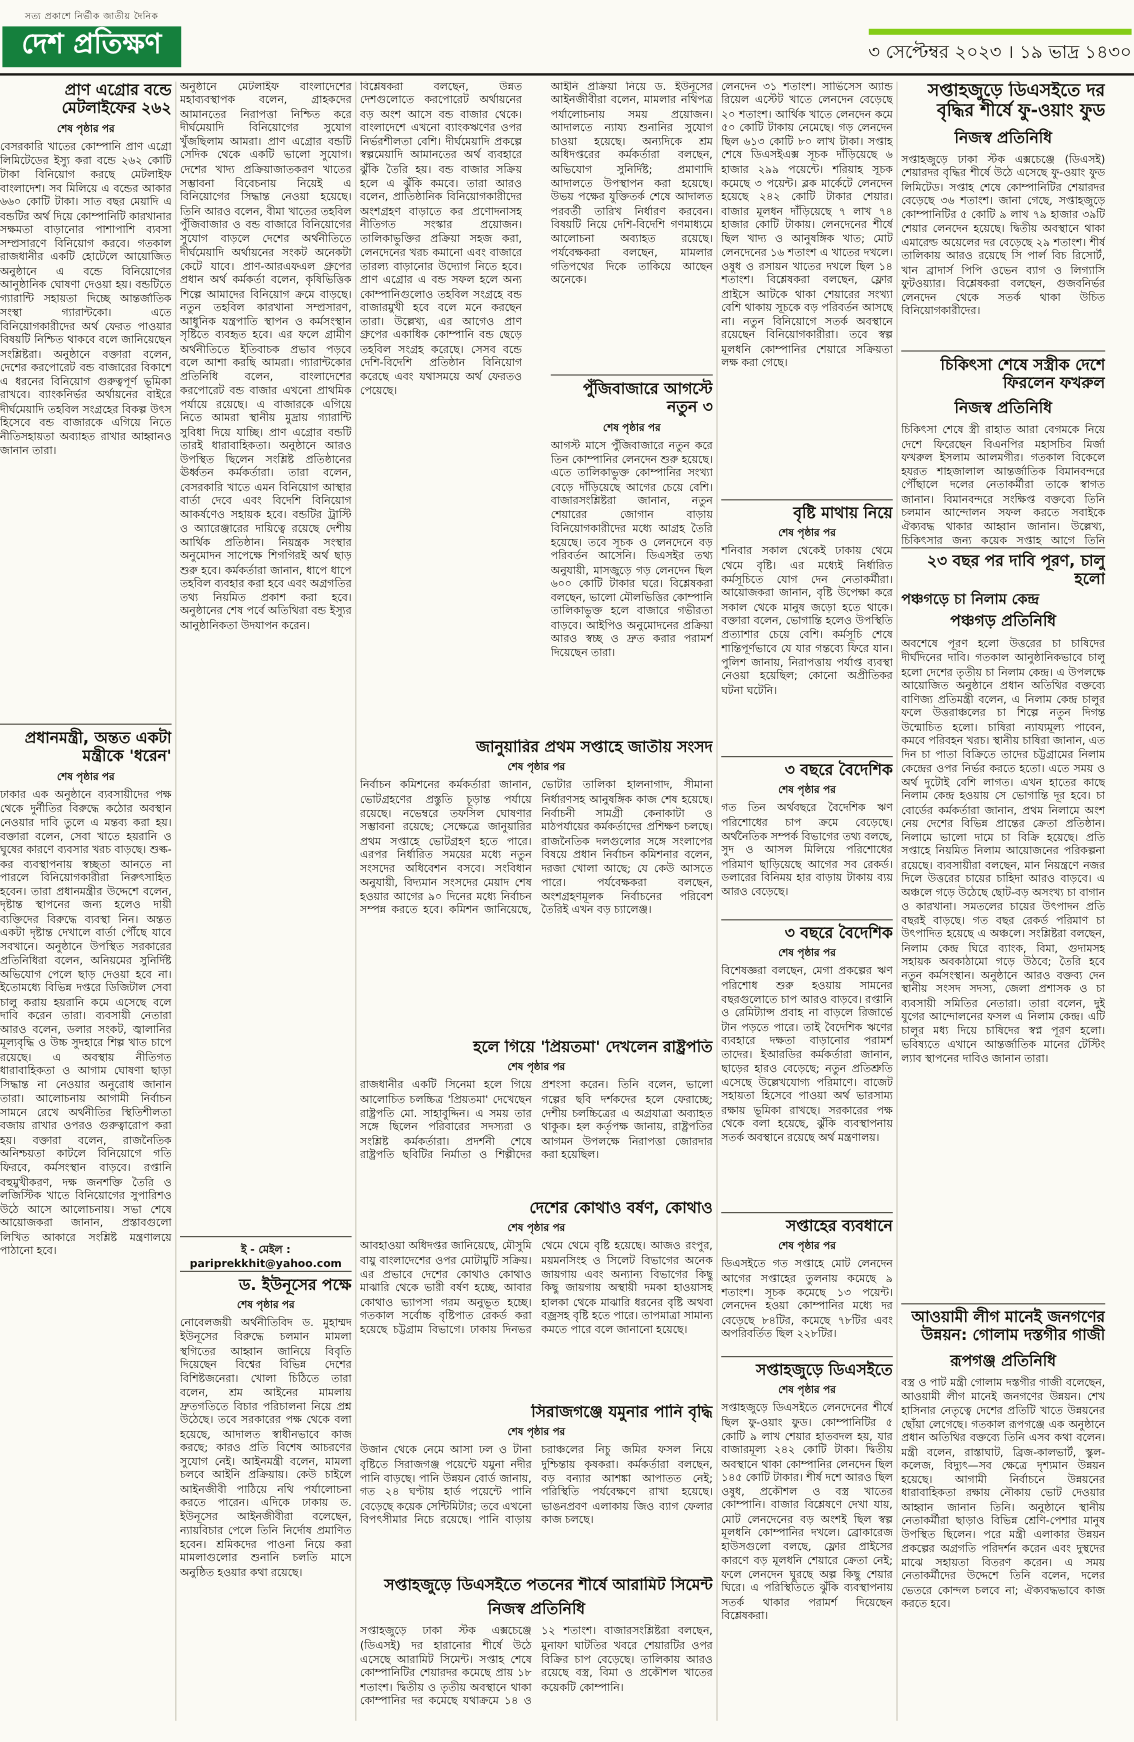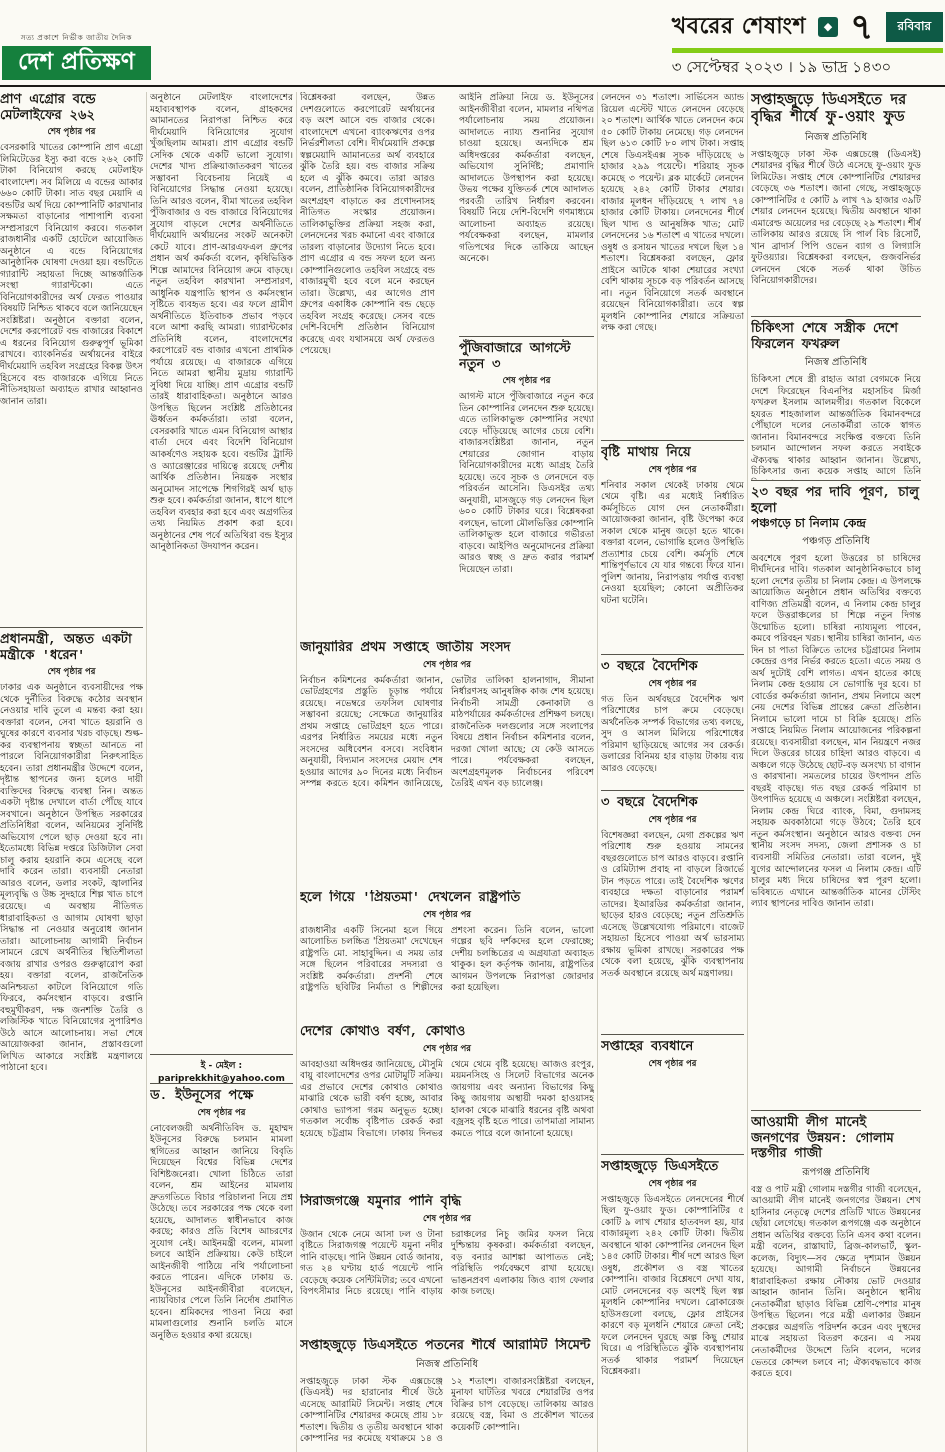--- a/index.html
+++ b/index.html
@@ -24,49 +24,43 @@
   .daybox { background:#0e5a46; color:#fff; font-size:12px; font-weight:bold; padding:5px 12px; }
   .dateline { font-size:15px; border-top:5px solid #84cc16;
               margin-top:3px; padding-top:2px; }
 
   
   .content { display:flex; margin-top:5px; align-items:stretch; }
   .vdiv { width:1px; background:#cfccbf; margin:0 3px; }
   .col { display:flex; flex-direction:column; }
   .art { overflow:hidden; }
   .rule { border-top:1px solid #57554c; padding-top:4px; }
-  .hl  { font-size:13px; font-weight:bold; line-height:1.2; text-align:left;font-family:Liberation Mono, monospace; }
+  .hl  { font-size:13px; font-weight:bold; line-height:1.2; text-align:right; }
   .hl.big { font-size:14.5px; }
   .hl2 { font-size:12px; font-weight:bold; line-height:1.2; text-align:left; }
   .cont { font-size:8.5px; font-weight:bold; text-align:center; padding:2px 0 3px; }
-  .byline { font-size:10px; font-weight:normal; text-align:center; padding:2px 0 3px; }
+  .byline { font-size:13px; font-weight:bold; text-align:center; padding:2px 0 3px; }
   .body { font-size:9px; line-height:1.28; text-align:justify; }
   .twocol { column-count:2; column-gap:8px; }
   .suprow { display:flex; gap:24px; }
   .subcol { width:143px; display:flex; flex-direction:column; }
   .email { border-top:1px solid #57554c; border-bottom:1px solid #57554c; text-align:center;
            font-size:9px; font-weight:bold; display:flex; flex-direction:column; justify-content:flex-end; }
 </style>
 <title>দেশ প্রতিক্ষণ</title></head>
 <body>
 
 <div class="page">
 
   <header class="header">
     <div class="mast">
       <div class="tagline">সত্য প্রকাশে নির্ভীক জাতীয় দৈনিক</div>
       <div class="mastbox">দেশ প্রতিক্ষণ</div>
     </div>
     <div class="hright">
-      <div class="hrow">
-        <div class="sectitle">খবরের শেষাংশ</div>
-        <div class="seclogo">◆</div>
-        <div class="pnum">৭</div>
-        <div class="daybox">রবিবার</div>
-      </div>
       <div class="dateline">৩ সেপ্টেম্বর ২০২৩ । ১৯ ভাদ্র ১৪৩০</div>
     </div>
   </header>
 
   <main class="content">
 
     <section class="col" style="width:143px">
       <article class="art" style="height:535px">
         <h2 class="hl">প্রাণ এগ্রোর বন্ডে মেটলাইফের ২৬২</h2>
         <div class="cont">শেষ পৃষ্ঠার পর</div>
@@ -167,20 +161,21 @@
         <p class="body">গত তিন অর্থবছরে বৈদেশিক ঋণ পরিশোধের চাপ ক্রমে বেড়েছে। অর্থনৈতিক সম্পর্ক বিভাগের তথ্য বলছে, সুদ ও আসল মিলিয়ে পরিশোধের পরিমাণ ছাড়িয়েছে আগের সব রেকর্ড। ডলারের বিনিময় হার বাড়ায় টাকায় ব্যয় আরও বেড়েছে।</p>
       </article>
       <article class="art rule" style="height:244px">
         <h2 class="hl">৩ বছরে বৈদেশিক</h2>
         <div class="cont">শেষ পৃষ্ঠার পর</div>
         <p class="body">বিশেষজ্ঞরা বলছেন, মেগা প্রকল্পের ঋণ পরিশোধ শুরু হওয়ায় সামনের বছরগুলোতে চাপ আরও বাড়বে। রপ্তানি ও রেমিট্যান্স প্রবাহ না বাড়লে রিজার্ভে টান পড়তে পারে। তাই বৈদেশিক ঋণের ব্যবহারে দক্ষতা বাড়ানোর পরামর্শ তাদের। ইআরডির কর্মকর্তারা জানান, ছাড়ের হারও বেড়েছে; নতুন প্রতিশ্রুতি এসেছে উল্লেখযোগ্য পরিমাণে। বাজেট সহায়তা হিসেবে পাওয়া অর্থ ভারসাম্য রক্ষায় ভূমিকা রাখছে। সরকারের পক্ষ থেকে বলা হয়েছে, ঝুঁকি ব্যবস্থাপনায় সতর্ক অবস্থানে রয়েছে অর্থ মন্ত্রণালয়।</p>
       </article>
       <article class="art rule" style="height:120px">
         <h2 class="hl">সপ্তাহের ব্যবধানে</h2>
         <div class="cont">শেষ পৃষ্ঠার পর</div>
+        <p class="body">ডিএসইতে গত সপ্তাহে মোট লেনদেন আগের সপ্তাহের তুলনায় কমেছে ৯ শতাংশ। সূচক কমেছে ১৩ পয়েন্ট। লেনদেন হওয়া কোম্পানির মধ্যে দর বেড়েছে ৮৪টির, কমেছে ৭৮টির এবং অপরিবর্তিত ছিল ২২৮টির।</p>
       </article>
       <article class="art rule" style="height:304px">
         <h2 class="hl">সপ্তাহজুড়ে ডিএসইতে</h2>
         <div class="cont">শেষ পৃষ্ঠার পর</div>
         <p class="body">সপ্তাহজুড়ে ডিএসইতে লেনদেনের শীর্ষে ছিল ফু-ওয়াং ফুড। কোম্পানিটির ৫ কোটি ৯ লাখ শেয়ার হাতবদল হয়, যার বাজারমূল্য ২৪২ কোটি টাকা। দ্বিতীয় অবস্থানে থাকা কোম্পানির লেনদেন ছিল ১৪৫ কোটি টাকার। শীর্ষ দশে আরও ছিল ওষুধ, প্রকৌশল ও বস্ত্র খাতের কোম্পানি। বাজার বিশ্লেষণে দেখা যায়, মোট লেনদেনের বড় অংশই ছিল স্বল্প মূলধনি কোম্পানির দখলে। ব্রোকারেজ হাউসগুলো বলছে, ফ্লোর প্রাইসের কারণে বড় মূলধনি শেয়ারে ক্রেতা নেই; ফলে লেনদেন ঘুরছে অল্প কিছু শেয়ার ঘিরে। এ পরিস্থিতিতে ঝুঁকি ব্যবস্থাপনায় সতর্ক থাকার পরামর্শ দিয়েছেন বিশ্লেষকরা।</p>
       </article>
     </section>
 
     <div class="vdiv"></div>
 

